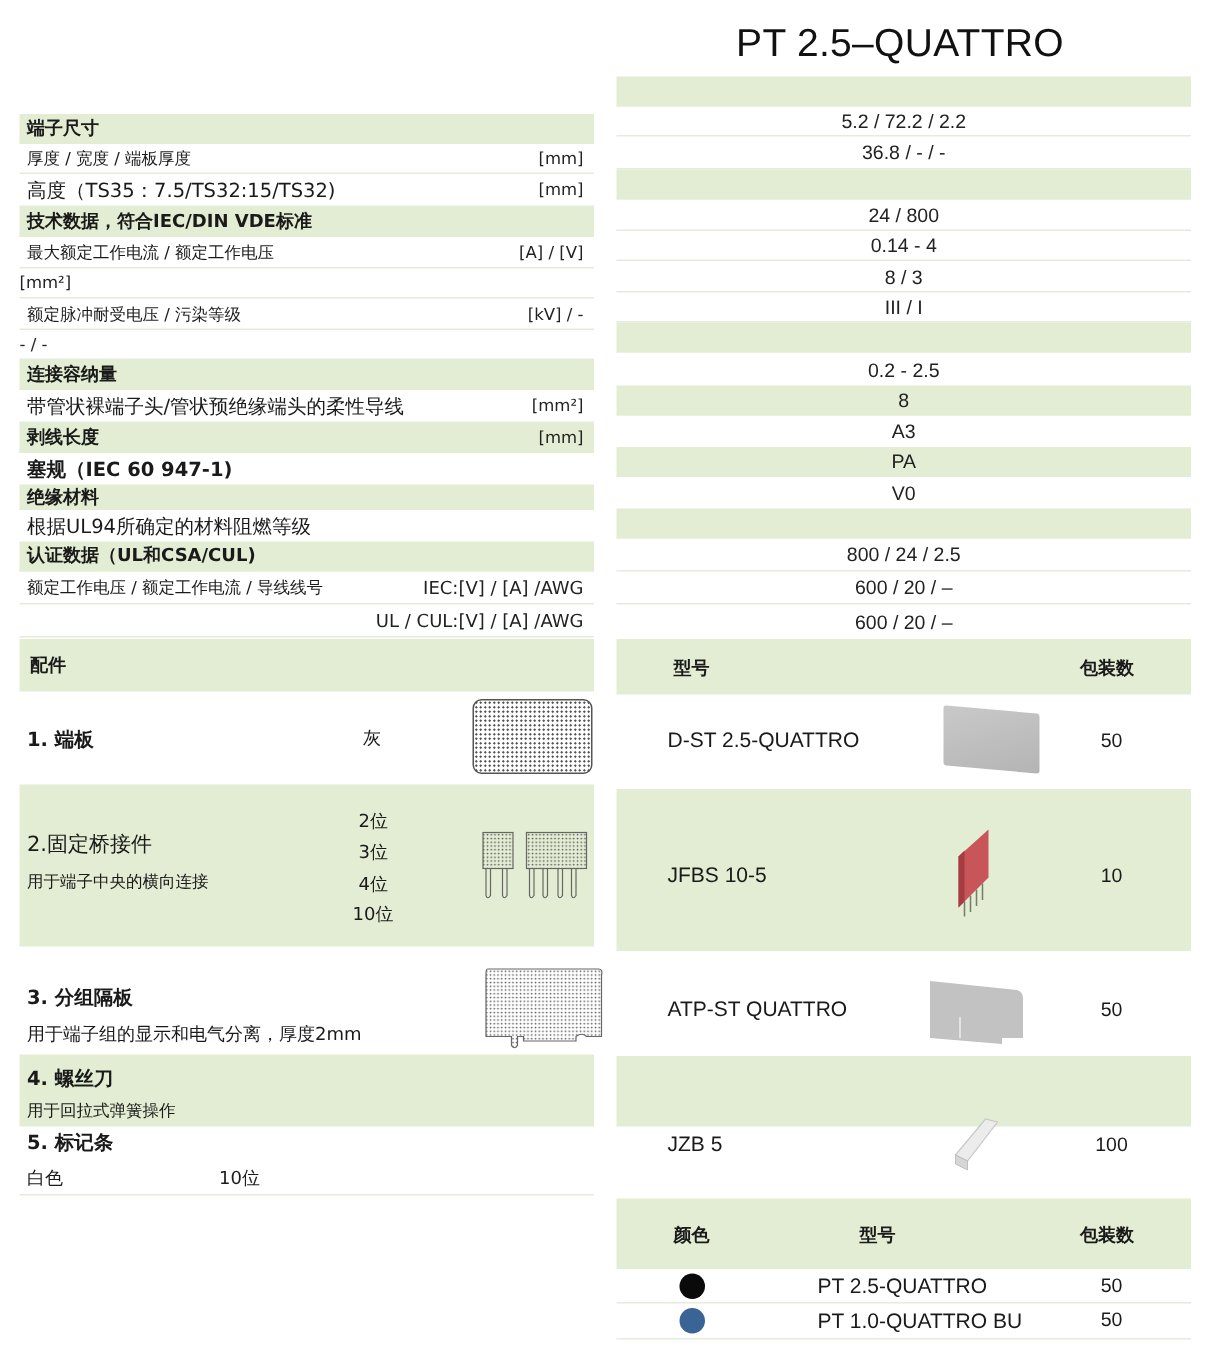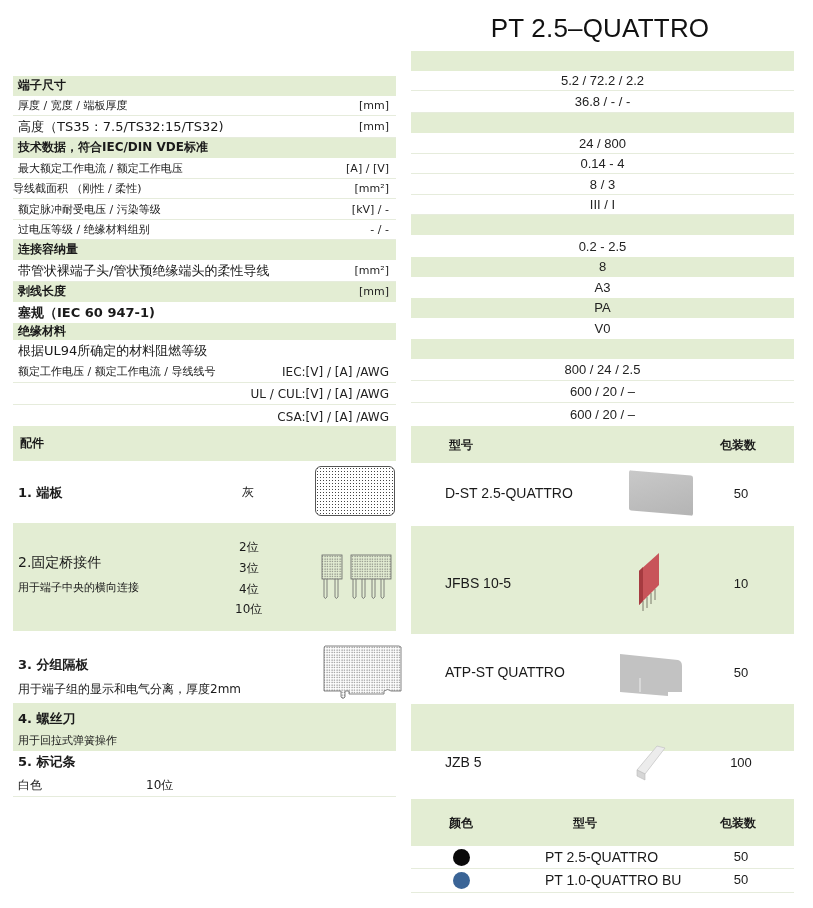--- a/index.html
+++ b/index.html
@@ -55,29 +55,27 @@
       <span class="unit">[mm]</span>
     </div>
   <div class="row green" style="height:20px">
       <span class="lbl b">技术数据，符合IEC/DIN VDE标准</span>
     </div>
   <div class="row" style="height:21px">
       <span class="lbl">最大额定工作电流 / 额定工作电压</span>
       <span class="unit">[A] / [V]</span>
     </div>
   <div class="row" style="height:20px">
-      <span class="lbl" style="padding-left:0">导线截面积 （刚性 / 柔性)</span>
       <span class="unit">[mm²]</span>
     </div>
   <div class="row" style="height:21px">
       <span class="lbl">额定脉冲耐受电压 / 污染等级</span>
       <span class="unit">[kV] / -</span>
     </div>
   <div class="row" style="height:20px">
-      <span class="lbl">过电压等级 / 绝缘材料组别</span>
       <span class="unit">- / -</span>
     </div>
   <div class="row green" style="height:20px">
       <span class="lbl b">连接容纳量</span>
     </div>
   <div class="row" style="height:22px">
       <span class="lbl big">带管状裸端子头/管状预绝缘端头的柔性导线</span>
       <span class="unit">[mm²]</span>
     </div>
   <div class="row green" style="height:20px">
@@ -85,20 +83,23 @@
       <span class="unit">[mm]</span>
     </div>
   <div class="row" style="height:21px;border-bottom:none">
       <span class="lbl b big">塞规（IEC 60 947-1)</span>
     </div>
   <div class="row green" style="height:17px">
       <span class="lbl b">绝缘材料</span>
     </div>
   <div class="row" style="height:21px;border-bottom:none">
       <span class="lbl big">根据UL94所确定的材料阻燃等级</span>
+    </div>
+  <div class="row green" style="height:20px">
+      <span class="lbl b">认证数据（UL和CSA/CUL)</span>
     </div>
   <div class="row" style="height:22px">
       <span class="lbl">额定工作电压 / 额定工作电流 / 导线线号</span>
       <span class="unit big">IEC:[V] / [A] /AWG</span>
     </div>
   <div class="row" style="height:22px">
       <span class="lbl"></span>
       <span class="unit big">UL  / CUL:[V] / [A] /AWG</span>
     </div>
   <div class="row" style="height:23px;border-bottom:none">

